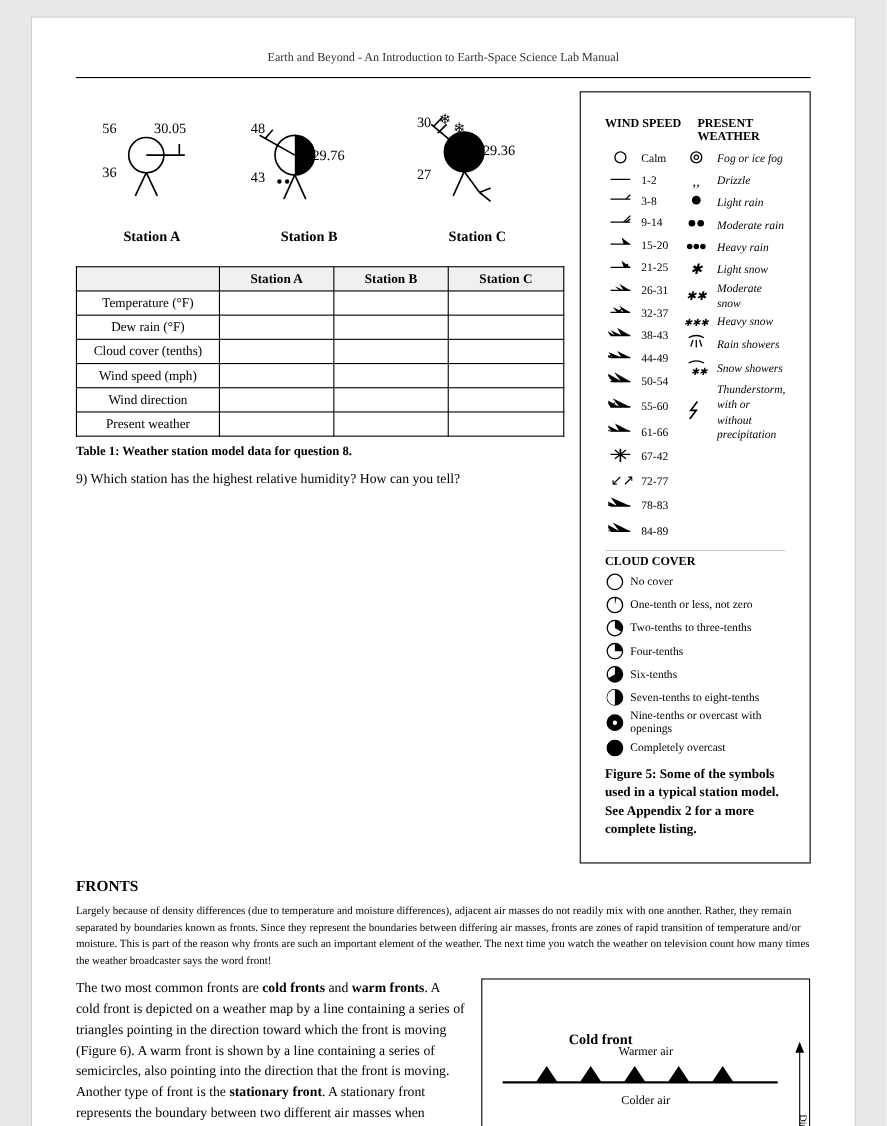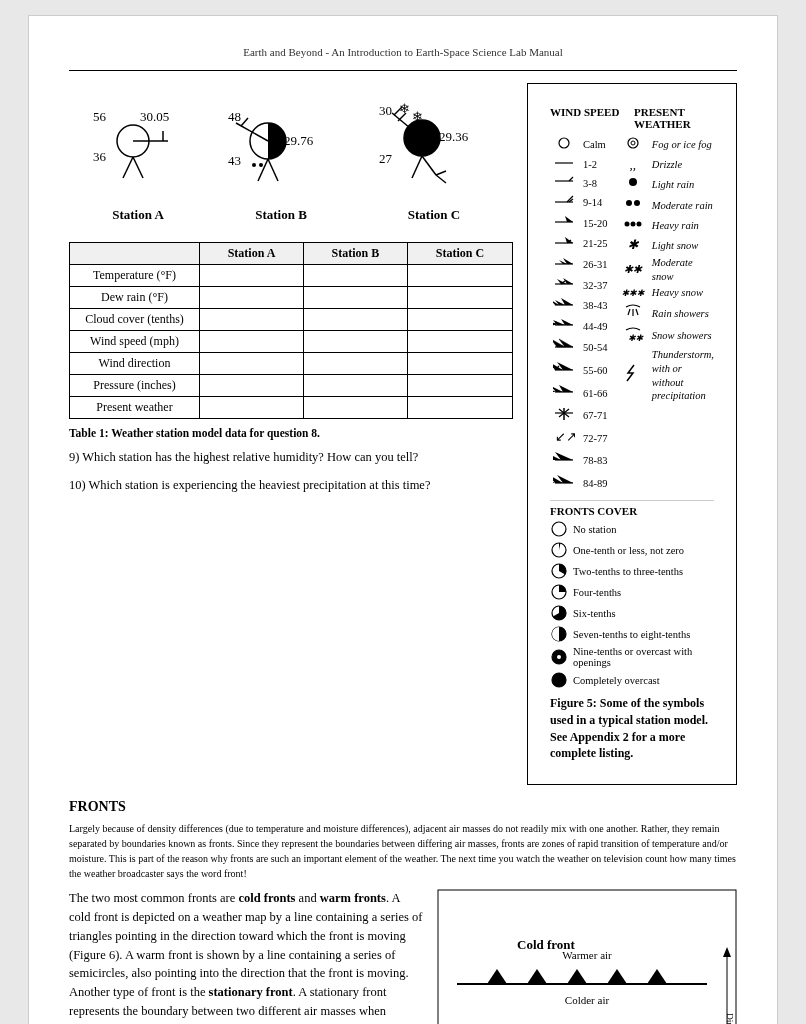--- a/index.html
+++ b/index.html
@@ -308,42 +308,33 @@
             <td></td>
             <td></td>
           </tr>
           <tr>
             <td>Wind direction</td>
             <td></td>
             <td></td>
             <td></td>
           </tr>
           <tr>
-            <td>Pressure (inches)</td>
-            <td></td>
-            <td></td>
-            <td></td>
-          </tr>
-          <tr>
             <td>Present weather</td>
             <td></td>
             <td></td>
             <td></td>
           </tr>
         </tbody>
       </table>
       <div class="table-caption">Table 1: Weather station model data for question 8.</div>
 
       <div class="sub-question">
         <span>9) Which station has the highest relative humidity? How can you tell?</span>
       </div>
 
-      <div class="sub-question">
-        <span>10) Which station is experiencing the heaviest precipitation at this time?</span>
-      </div>
 
     </div>
 
     <div class="right-column">
       <div class="legend-box">
 
         <div class="legend-two-col" style="margin-bottom:3px;">
           <div class="legend-col">
             <div class="legend-section-title">WIND SPEED</div>
           </div>
@@ -501,21 +492,21 @@
 
             <div class="legend-row">
               <div class="legend-symbol">
                 <svg width="22" height="16">
                     <line x1="11" y1="2" x2="11" y2="14" stroke="#000" stroke-width="1.5"></line>
                     <line x1="2" y1="7" x2="20" y2="7" stroke="#000" stroke-width="1.2"></line>
                     <line x1="6" y1="3" x2="16" y2="11" stroke="#000" stroke-width="1.2"></line>
                     <line x1="6" y1="11" x2="16" y2="3" stroke="#000" stroke-width="1.2"></line>
                   </svg>
               </div>
-              <span class="legend-text">67-71</span>
+              <span class="legend-text">67-42</span>
             </div>
 
             <div class="legend-row">
               <div class="legend-symbol">
                 <svg width="22" height="16">
                   <text x="2" y="13" font-size="13" font-family="serif">↙↗</text>
                 </svg>
               </div>
               <span class="legend-text">72-77</span>
             </div>
@@ -644,27 +635,27 @@
                   <polyline points="12,2 6,10 11,10 5,18" fill="none" stroke="#000" stroke-width="1.5"></polyline>
                 </svg>
               </div>
               <span class="legend-text">Thunderstorm, with or without precipitation</span>
             </div>
           </div>
         </div>
 
         <div class="legend-divider"></div>
 
-        <div class="legend-section-title">FRONTS COVER</div>
+        <div class="legend-section-title">CLOUD COVER</div>
 
         <div class="cloud-row">
           <svg class="cloud-symbol" viewBox="0 0 18 18">
             <circle cx="9" cy="9" r="7" fill="none" stroke="#000" stroke-width="1.2"></circle>
           </svg>
-          <span class="legend-text">No station</span>
+          <span class="legend-text">No cover</span>
         </div>
 
         <div class="cloud-row">
           <svg class="cloud-symbol" viewBox="0 0 18 18">
             <circle cx="9" cy="9" r="7" fill="none" stroke="#000" stroke-width="1.2"></circle>
             <path d="M9,9 L9,2 A7,7,0,0,1,10.5,2.1 Z" fill="#000"></path>
           </svg>
           <span class="legend-text">One-tenth or less, not zero</span>
         </div>
 

